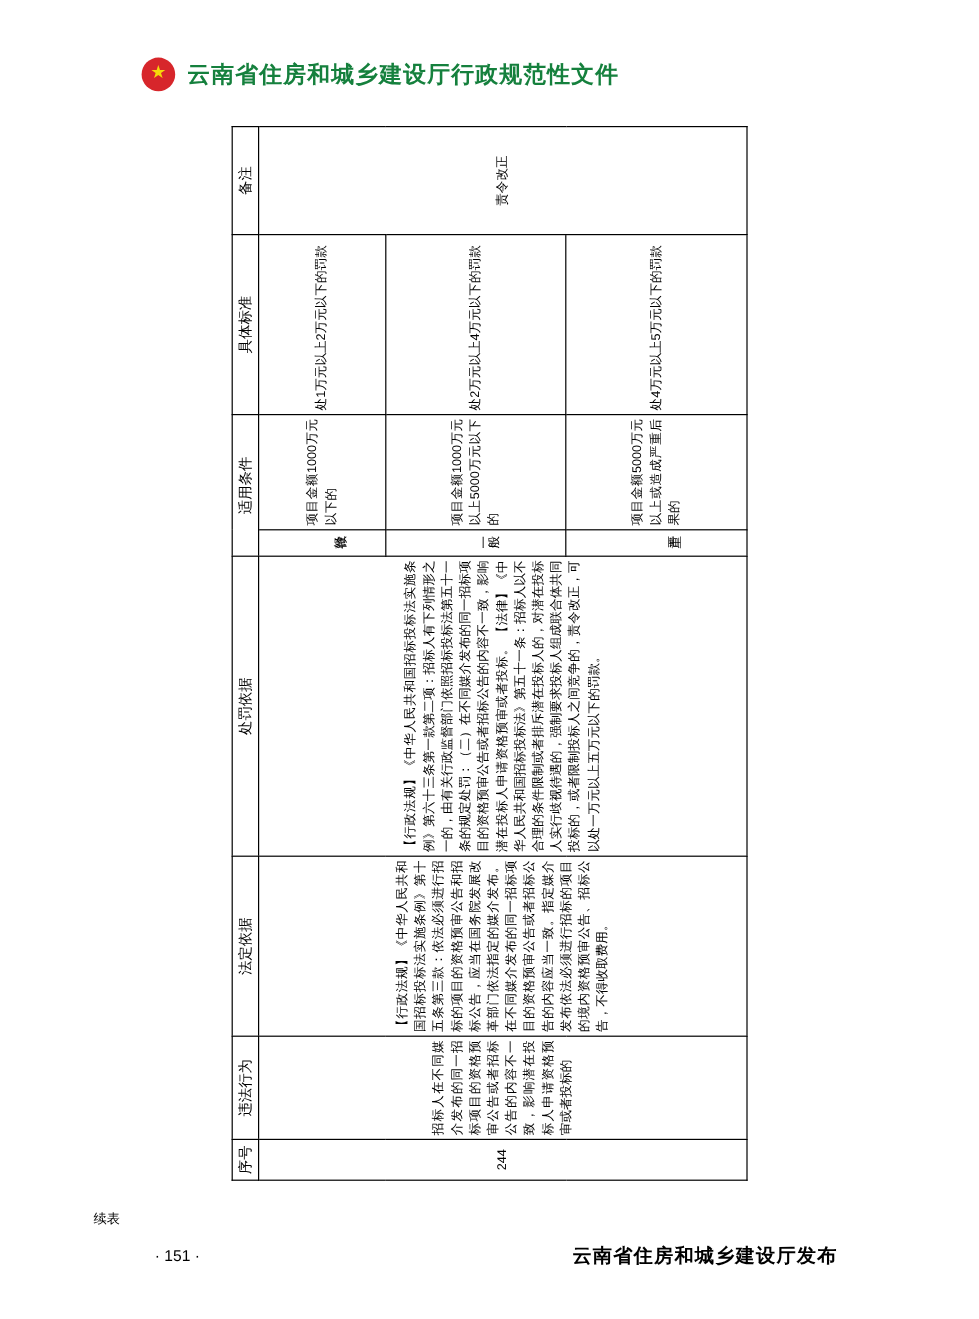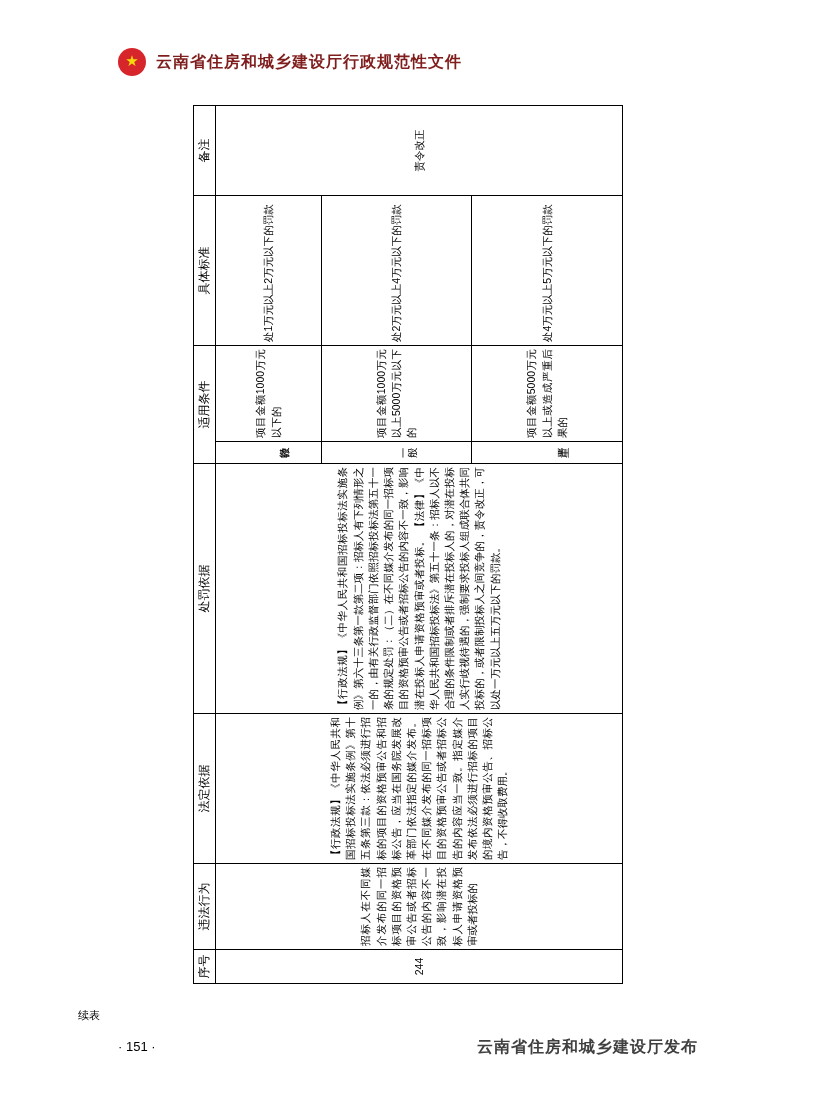--- a/index.html
+++ b/index.html
@@ -42,23 +42,23 @@
     left: 50%;
     top: 50%;
     transform: translate(-50%, -54%);
     font-size: 15px;
     color: #f5d90a;
     line-height: 1;
   }
   .header-title {
     font-family: "Liberation Sans", "DejaVu Sans", sans-serif;
     font-weight: bold;
-    font-size: 16px;
+    font-size: 19px;
     letter-spacing: 1px;
-    color: #7f1d1d;
+    color: #15803d;
   }
 
   
   .cont-label {
     position: absolute;
     left: 78px;
     top: 1008px;
     font-size: 11px;
     font-family: "Liberation Sans", "DejaVu Sans", sans-serif;
     color: #000;
@@ -125,21 +125,21 @@
     display: inline-block;
   }
   .seq-num {
     font-size: 12px;
     text-align: center;
   }
 
   
   .footer {
     position: absolute;
-    left: 0;
+    left: 11px;
     right: 0;
     bottom: 38px;
     height: 22px;
     text-decoration: underline;
   }
   .footer .page-no {
     position: absolute;
     left: 118px;
     top: 0;
     font-size: 13px;
@@ -147,21 +147,21 @@
     color: #000;
   }
   .footer .publisher {
     position: absolute;
     right: 118px;
     top: -2px;
     font-family: "Liberation Sans", "DejaVu Sans", sans-serif;
     font-weight: bold;
     font-size: 16px;
     letter-spacing: 1px;
-    color: #404040;
+    color: #000000;
   }
 </style>
 </head>
 <body>
 
 <div class="page-header">
   <span class="emblem">
     <span class="circle"></span>
     <span class="star">★</span>
   </span>

